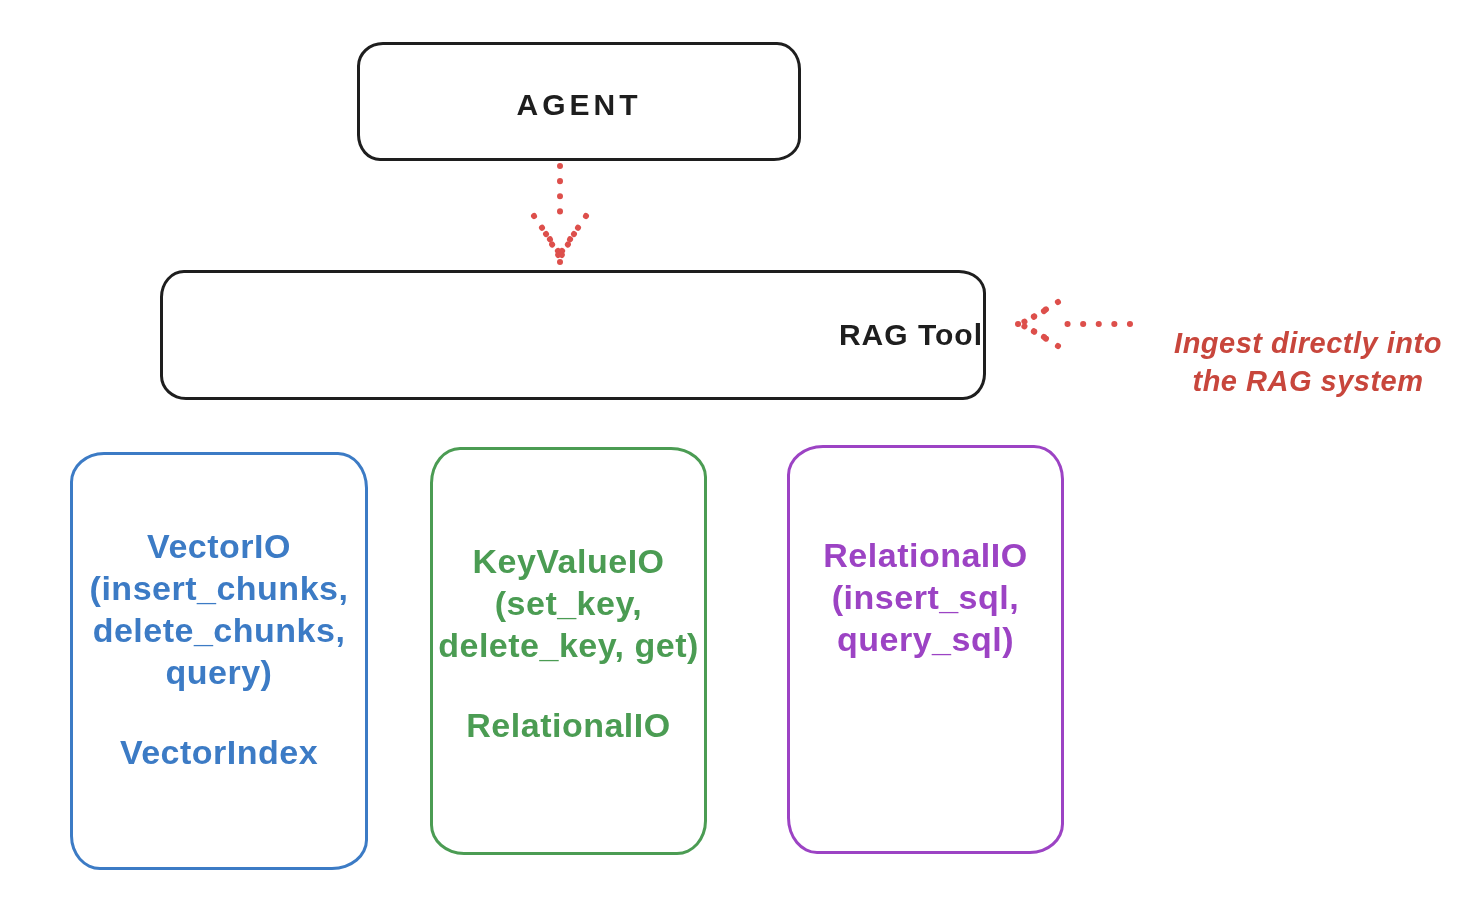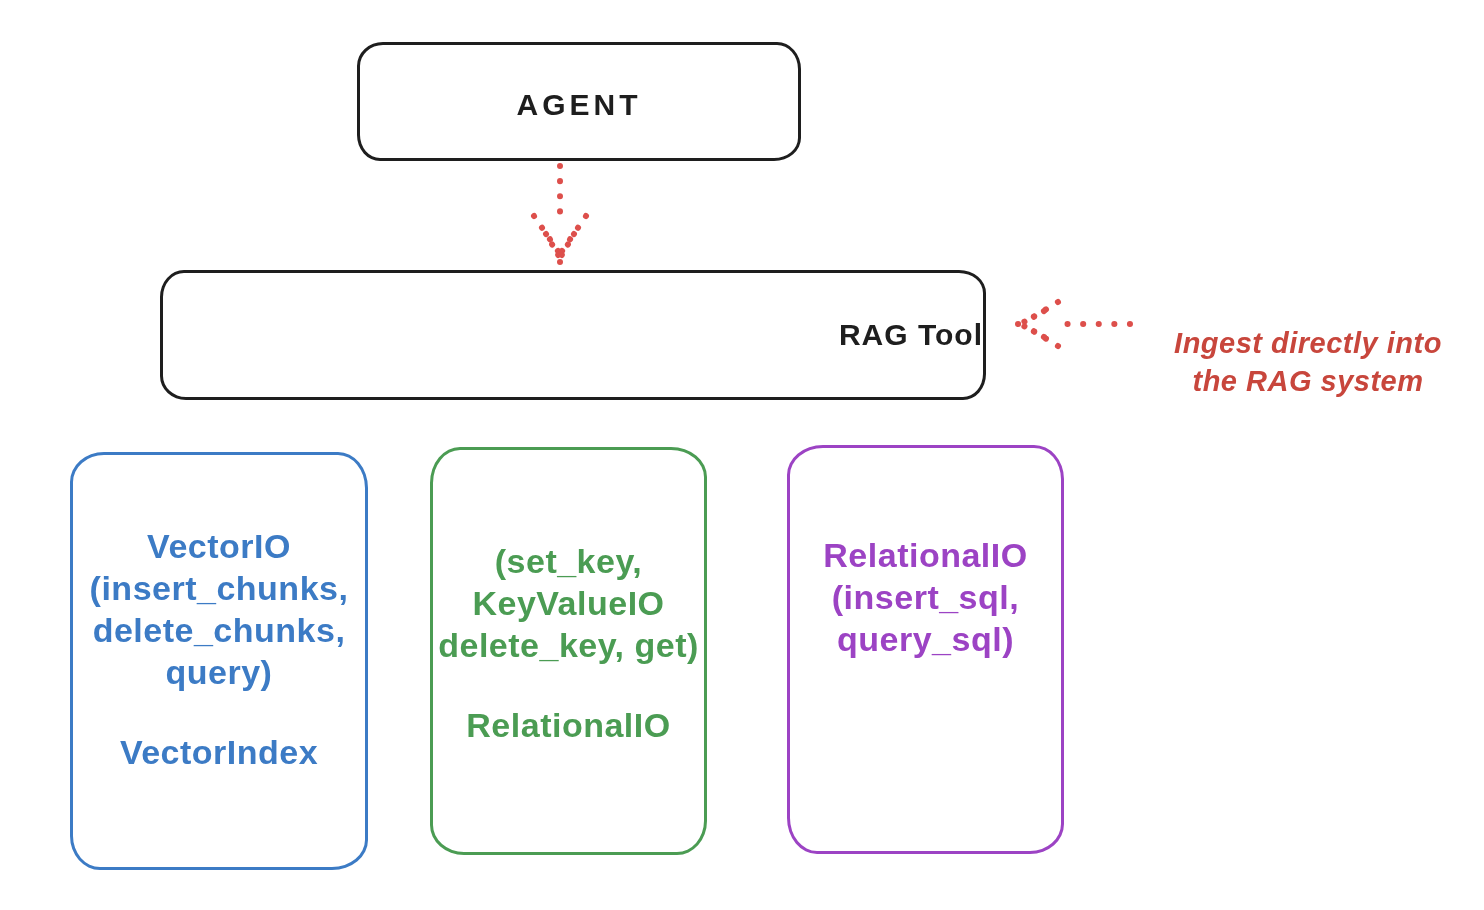--- a/index.html
+++ b/index.html
@@ -149,22 +149,22 @@
       <div>VectorIO</div>
       <div>(insert_chunks,</div>
       <div>delete_chunks,</div>
       <div>query)</div>
     </div>
     <div class="io-index">VectorIndex</div>
   </div>
 
   <div class="io-box io-box-keyvalue" style="--c: #4b9c53;">
     <div class="io-lines">
+      <div>KeyValueIO</div>
       <div>(set_key,</div>
-      <div>KeyValueIO</div>
       <div>delete_key, get)</div>
     </div>
     <div class="io-index">RelationalIO</div>
   </div>
 
   <div class="io-box io-box-relational" style="--c: #9c43c4;">
     <div class="io-lines">
       <div>RelationalIO</div>
       <div>(insert_sql,</div>
       <div>query_sql)</div>

